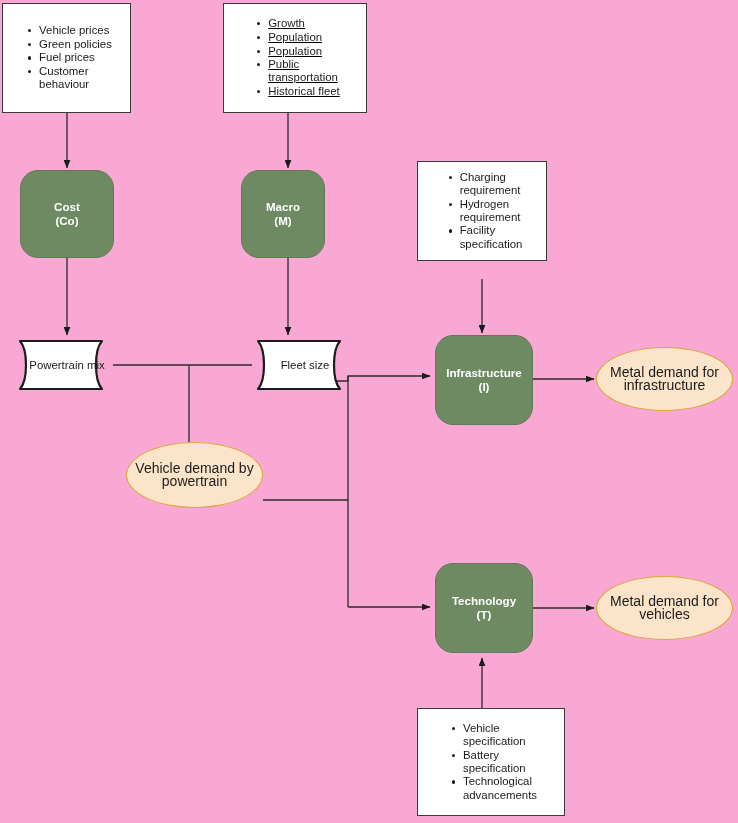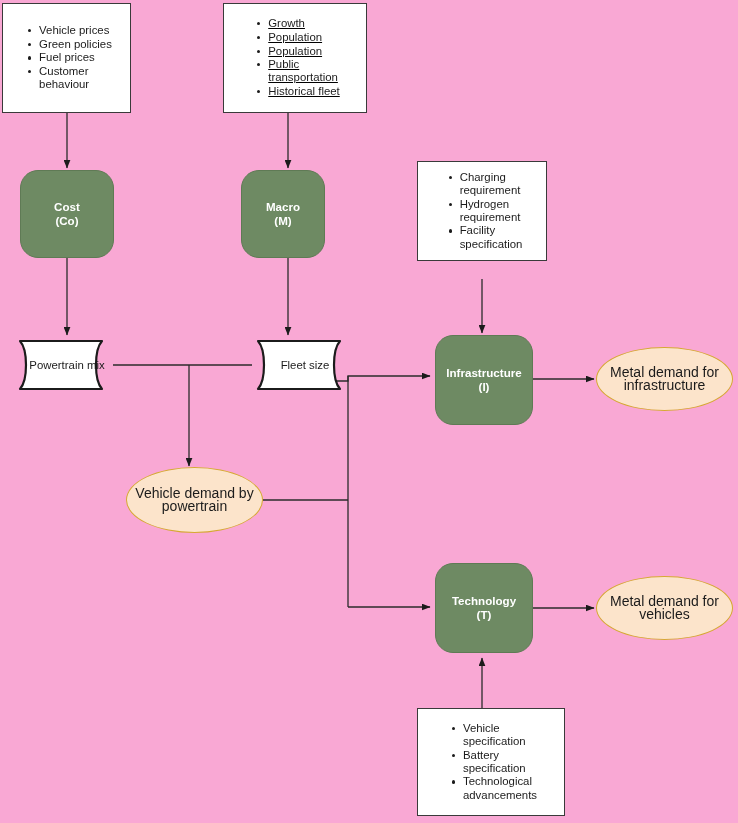--- a/index.html
+++ b/index.html
@@ -214,21 +214,21 @@
     <div class="tape-label">Powertrain mix</div>
   </div>
 
   <div class="node tape-box" style="left:256px; top:339px; width:98px; height:52px;">
     <svg width="98" height="52" viewBox="0 0 98 52" xmlns="http://www.w3.org/2000/svg">
       <path d="M2,2 L84,2 C76,11 76,41 84,50 L2,50 C10,41 10,11 2,2 Z" fill="#ffffff" stroke="#1b1b1b" stroke-width="2.2" stroke-linejoin="round"></path>
     </svg>
     <div class="tape-label">Fleet size</div>
   </div>
 
-  <div class="node ellipse-box" style="left:126px; top:467px; width:137px; height:66px;">Vehicle demand by
+  <div class="node ellipse-box" style="left:126px; top:442px; width:137px; height:66px;">Vehicle demand by
 powertrain</div>
 
   <div class="node ellipse-box" style="left:596px; top:347px; width:137px; height:64px;">Metal demand for
 infrastructure</div>
 
   <div class="node ellipse-box" style="left:596px; top:576px; width:137px; height:64px;">Metal demand for
 vehicles</div>
 
 </div>
 

